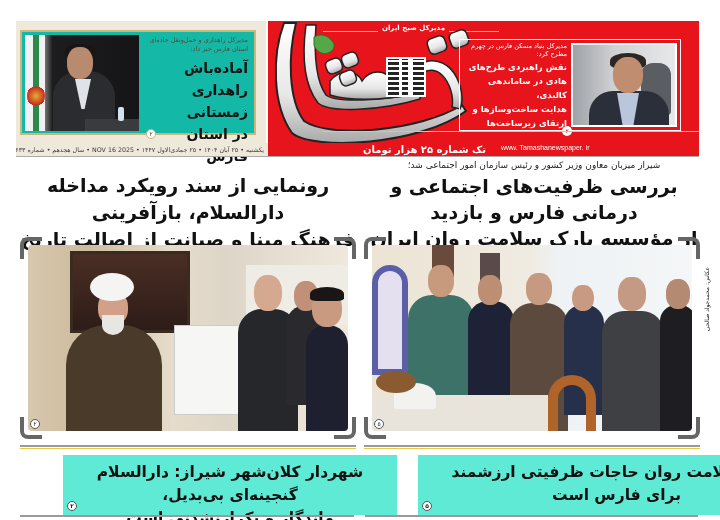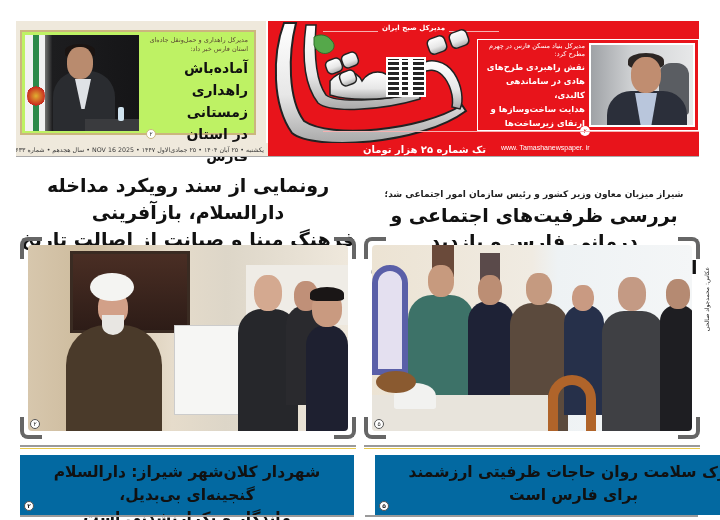--- a/index.html
+++ b/index.html
@@ -3,21 +3,21 @@
 <meta charset="utf-8">
 <style>
   * { box-sizing: border-box; margin: 0; padding: 0; }
   html, body { width: 720px; height: 520px; background: #ffffff; overflow: hidden; }
   body { position: relative; font-family: "DejaVu Sans", sans-serif; direction: rtl; }
 
   .masthead { position: absolute; top: 21px; left: 16px; width: 683px; height: 122px; }
 
   
   .left-teaser { position: absolute; left: 0; top: 0; width: 250px; height: 122px; background: #efe9dc; }
-  .left-teaser .frame { position: absolute; left: 4px; top: 9px; width: 236px; height: 105px; border: 2px solid #cbb67e; background: #bef264; }
+  .left-teaser .frame { position: absolute; left: 4px; top: 9px; width: 236px; height: 105px; border: 2px solid #cbb67e; background: #14b8a6; }
   .left-teaser .photo { position: absolute; left: 3px; top: 3px; width: 114px; height: 96px; background: linear-gradient(90deg,#e9ece8 0%,#d6d8d2 10%,#1d1d1f 24%,#151517 100%); overflow: hidden; }
   .left-teaser .photo .flag { position: absolute; left: 0; top: 0; width: 20px; height: 96px; background: linear-gradient(90deg,#f2f2f2 0%,#f2f2f2 40%,#2d8a4a 40%,#2d8a4a 70%,#f1f1f1 70%); }
   .left-teaser .photo .emblem { position:absolute; left:2px; top:48px; width:18px; height:26px; border-radius:50%; background: radial-gradient(circle,#e0b030 0%,#c8261e 60%,transparent 61%); }
   .left-teaser .photo .person { position: absolute; left: 28px; top: 36px; width: 62px; height: 62px; background: #2a2c30; border-radius: 26px 26px 4px 4px; }
   .left-teaser .photo .shirt { position:absolute; left:50px; top:44px; width:16px; height:30px; background:#dfe2e6; clip-path: polygon(0 0,100% 0,60% 100%,40% 100%); }
   .left-teaser .photo .head { position: absolute; left: 42px; top: 12px; width: 26px; height: 32px; background: #b98b6e; border-radius: 45%; }
   .left-teaser .photo .hair { position: absolute; left: 40px; top: 9px; width: 30px; height: 13px; background: #1a1412; border-radius: 50% 50% 20% 20%; }
   .left-teaser .photo .desk { position:absolute; left:60px; top:84px; width:54px; height:12px; background:#3a3b3e; }
   .left-teaser .photo .bottle { position:absolute; left:93px; top:72px; width:6px; height:14px; background:#cfe2ee; border-radius:2px; }
   .left-teaser .txt { position: absolute; right: 6px; top: 4px; width: 108px; text-align: right; }
@@ -31,42 +31,42 @@
   .red .tagline { position: absolute; left: 110px; top: 3px; font-size: 7px; color: #fff; font-weight: bold; background:#e8141b; padding: 0 4px; }
   .red .logo { position: absolute; left: 2px; top: -6px; width: 210px; height: 132px; }
   .red .qr { position: absolute; left: 118px; top: 36px; width: 40px; height: 40px; background: #fff; padding: 2px; }
   .red .qr div { width: 100%; height: 100%; background:
       linear-gradient(90deg,#000 0 30%,transparent 30% 40%,#000 40% 55%,transparent 55% 70%,#000 70% 100%),
       #fff; opacity:.85;
       -webkit-mask: repeating-linear-gradient(0deg,#000 0 3px,transparent 3px 5px);
               mask: repeating-linear-gradient(0deg,#000 0 3px,transparent 3px 5px); }
   .red .bottomline { position:absolute; left: 55px; right: 0; bottom: 11px; height: 1px; background:#f6b0b0; }
 
-  .right-teaser { position:absolute; right: 0; top: 18px; width: 222px; height: 92px; border: 1.5px solid #fff; }
+  .right-teaser { position:absolute; right: 18px; top: 18px; width: 222px; height: 92px; border: 1.5px solid #fff; }
   .right-teaser .photo { position:absolute; right: 3px; top: 3px; width: 106px; height: 84px; border: 2px solid #fff; background: linear-gradient(90deg,#9fa2a6 0%,#cfd1d3 40%,#e7e8e9 100%); overflow:hidden; }
   .right-teaser .photo .chair { position:absolute; right:4px; top:18px; width:30px; height:52px; background:#5a5d62; border-radius: 12px 12px 4px 4px; }
   .right-teaser .photo .body { position:absolute; left:16px; top:46px; width:80px; height:40px; background:#2b2f3a; border-radius: 24px 24px 0 0; }
   .right-teaser .photo .shirt { position:absolute; left:44px; top:48px; width:22px; height:38px; background:#b9c6dc; clip-path: polygon(0 0,100% 0,70% 100%,30% 100%); }
   .right-teaser .photo .head { position:absolute; left:40px; top:12px; width:30px; height:36px; background:#c08d70; border-radius:45%; }
   .right-teaser .photo .hair { position:absolute; left:37px; top:8px; width:36px; height:16px; background:#2c2624; border-radius:50% 50% 30% 30%; }
   .right-teaser .txt { position:absolute; left: 3px; top: 2px; width: 104px; text-align:right; color:#fff; }
   .right-teaser .kicker { font-size: 6.5px; line-height: 8px; }
   .right-teaser .headline { font-size: 8.5px; font-weight: bold; line-height: 14px; margin-top: 2px; }
   .right-teaser .pg { position:absolute; right: 108px; bottom:-6px; width:10px; height:10px; border-radius:50%; background:#fff; font-size:6px; text-align:center; line-height:10px; color:#c00; }
 
   
   .dateline { position: absolute; top: 143px; left: 16px; width: 252px; height: 14px; background: #efe9dc; border-bottom: 1px solid #aaa; font-size: 6.3px; color: #3a3a3a; line-height: 14px; text-align: right; padding-right: 4px; white-space: nowrap; overflow: hidden; }
   .redline { position:absolute; top:143px; left:268px; width:431px; height:14px; background:#e8141b; border-bottom:1px solid #aaa; }
 
   
   .art-left-head { position:absolute; left: 16px; top: 172px; width: 344px; text-align:center; font-weight:bold; color:#111; }
   .art-left-head .l1 { font-size: 19px; line-height: 27px; }
   .art-left-head .l2 { font-size: 19px; line-height: 27px; }
   .art-right-head { position:absolute; left: 362px; top: 158px; width: 344px; text-align:center; color:#111; }
-  .art-right-head .kicker { font-size: 9px; line-height: 14px; font-weight:bold; color:#222;margin-top:29px; }
+  .art-right-head .kicker { font-size: 9px; line-height: 14px; font-weight:normal; color:#222; }
   .art-right-head .l1 { font-size: 19px; font-weight:bold; line-height: 26px; margin-top: 1px; }
   .art-right-head .l2 { font-size: 19px; font-weight:bold; line-height: 26px; }
 
   
   .photo-box { position:absolute; top: 237px; width: 336px; height: 202px; }
   .photo-box.left { left: 20px; }
   .photo-box.right { left: 364px; }
   .photo-box .corner { position:absolute; width: 22px; height: 22px; border-color: #666; border-style: solid; }
   .photo-box .c-tl { left:0; top:0; border-width: 4px 0 0 4px; border-radius: 8px 0 0 0; }
   .photo-box .c-tr { right:0; top:0; border-width: 4px 4px 0 0; border-radius: 0 8px 0 0; }
@@ -76,21 +76,21 @@
   .photo-box.left .img { background: linear-gradient(90deg,#d7c7ad 0%,#cdbb9d 18%,#e6dccb 45%,#ddd6c8 62%,#efe8dc 100%); }
   .photo-box.right .img { background: linear-gradient(90deg,#ece3d3 0%,#f0ebe2 50%,#eef2f4 58%,#f4f6f7 100%); }
   .ph { position:absolute; }
   .pg-dot { position:absolute; width: 10px; height: 10px; border-radius:50%; background:#fff; border:1px solid #555; font-size:6px; line-height:8px; text-align:center; color:#222; }
   .credit { position:absolute; right: -10px; top: 30px; writing-mode: vertical-rl; font-size: 6px; color:#222; transform: rotate(180deg); }
 
   .rule { position:absolute; height: 2px; background: #9a9a9a; }
   .rule-y { position:absolute; height: 1px; background: #e8c94a; }
 
   
-  .ybox { position:absolute; top: 455px; width: 334px; height: 60px; background: #0369a1; text-align:center; font-weight:bold; color:#111; padding-top: 6px; }
+  .ybox { position:absolute; top: 455px; width: 334px; height: 60px; background: #5eead4; text-align:center; font-weight:bold; color:#111; padding-top: 6px; margin-left: 43px; }
   .ybox.left { left: 20px; }
   .ybox.right { left: 375px; width: 397px; }
   .ybox .l1, .ybox .l2 { font-size: 15.5px; line-height: 23px; }
   .ybox .pg-dot { bottom: 4px; left: 4px; }
   .ybox-line { position:absolute; top: 515px; height: 2px; background:#9a9a9a; }
 </style>
 </head>
 <body>
 
 <div class="masthead">

